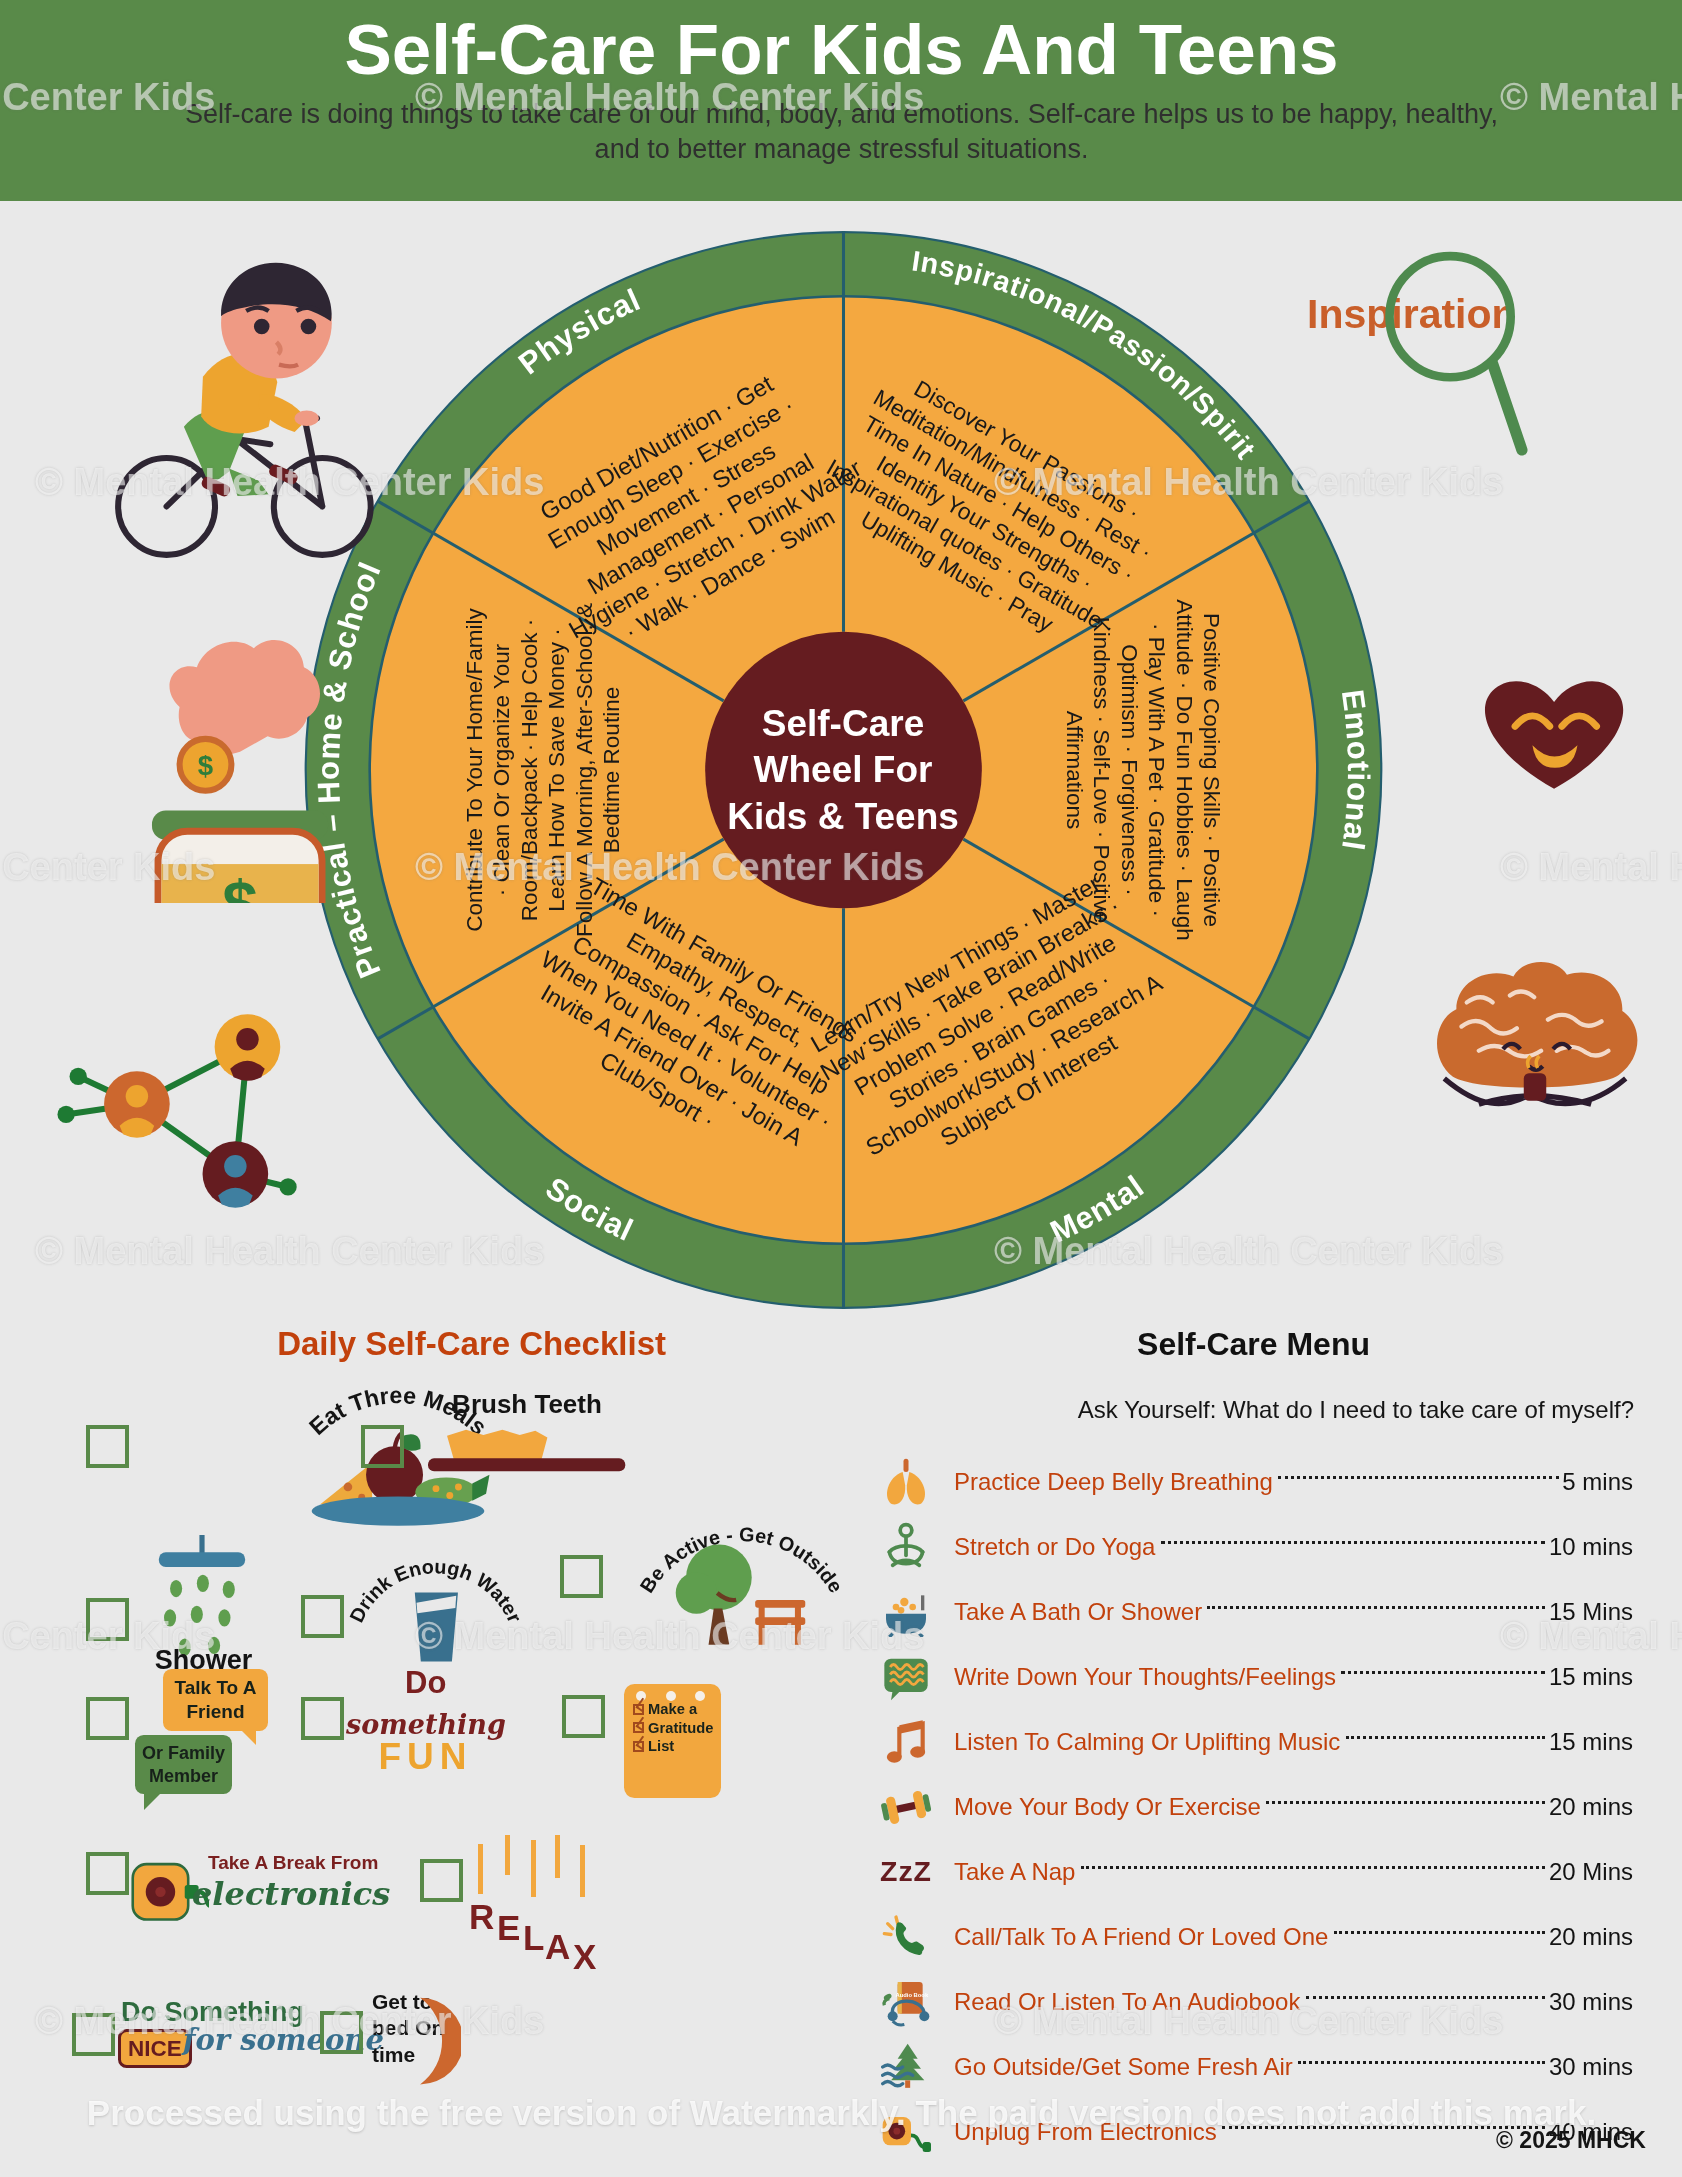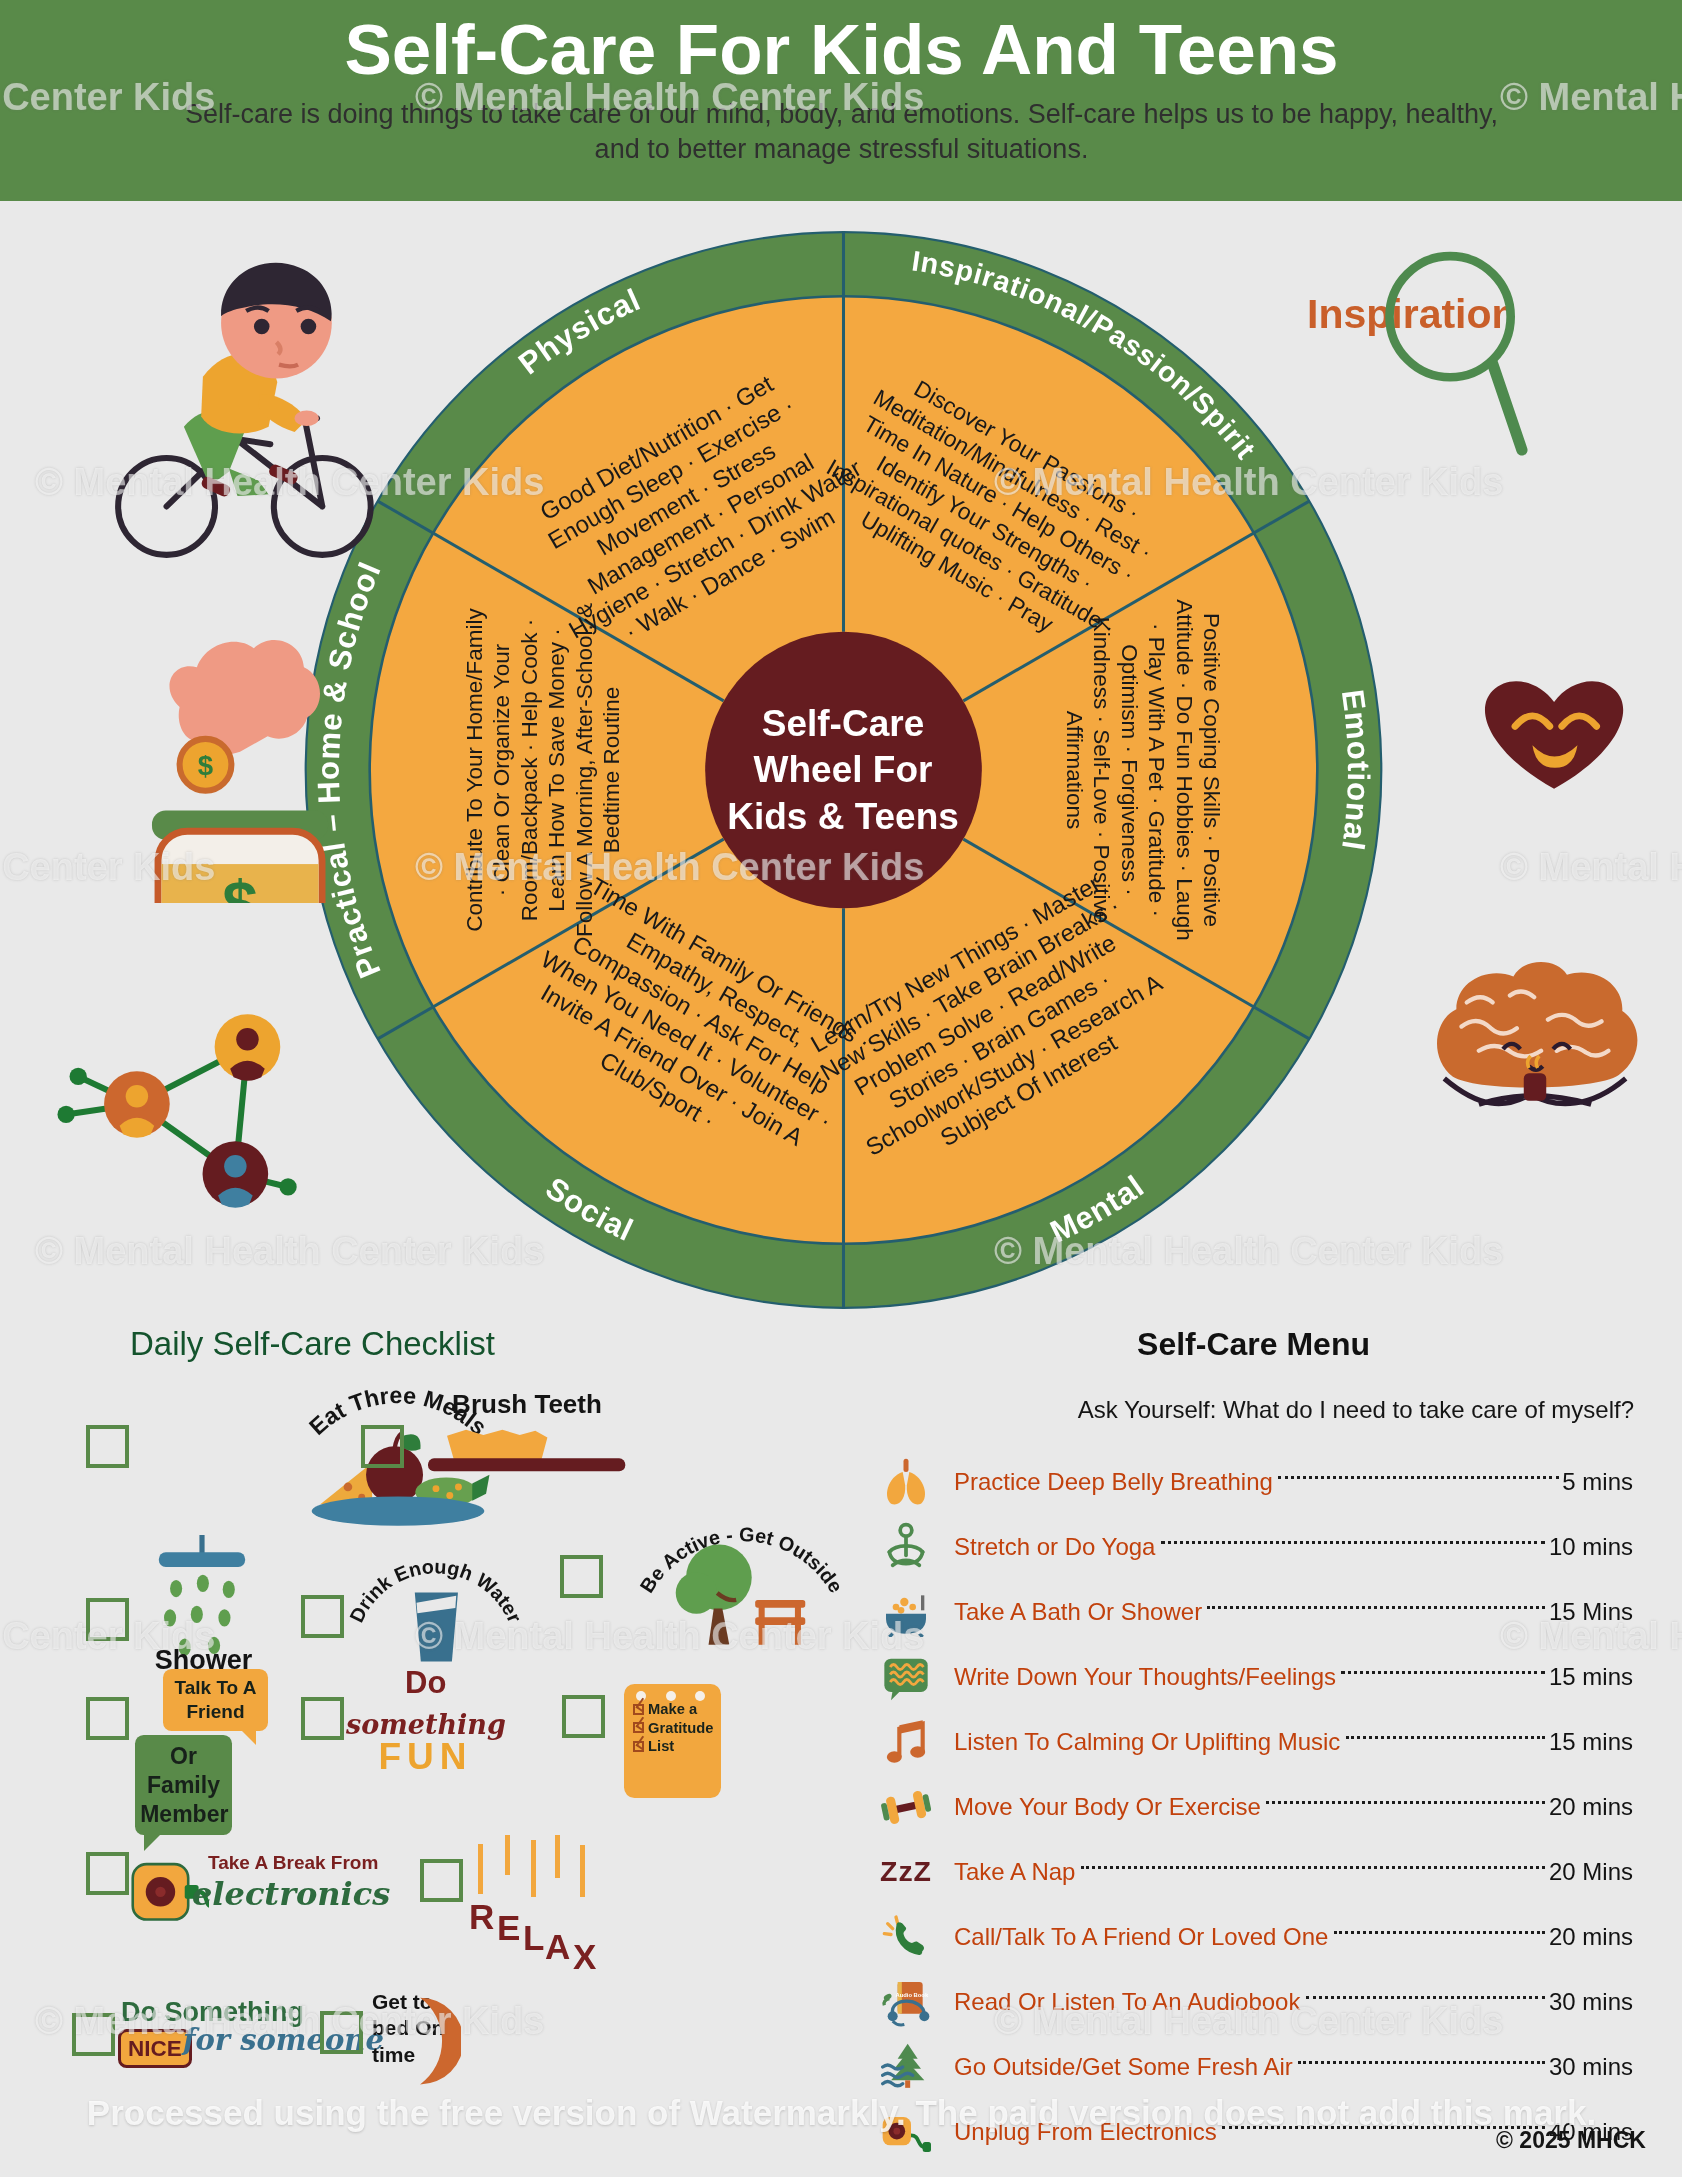--- a/index.html
+++ b/index.html
@@ -32,22 +32,22 @@
   #seg-mental{left:992px;top:1027px;width:346px;font-size:24px;transform:translate(-50%,-50%) rotate(-30deg);}
   #seg-social{left:694px;top:1027px;width:337px;font-size:24px;transform:translate(-50%,-50%) rotate(30deg);}
   #seg-practical{left:543px;top:770px;width:337px;font-size:22.5px;transform:translate(-50%,-50%) rotate(-90deg);}
   #wheel-center-text{position:absolute;left:843px;top:770px;width:242px;transform:translate(-50%,-50%);
     text-align:center;color:#fff;font-size:37px;font-weight:800;line-height:1.25;z-index:6;}
   .ringlabel{fill:#fff;font-weight:700;font-size:36px;letter-spacing:1px;}
   .ringlabel.small{font-size:33px;}
   
   .inspiration-label{position:absolute;left:1307px;top:291px;font-size:41px;font-weight:800;color:#c95f2a;}
   
-  .cl-title{position:absolute;left:130px;top:1325px;width:536px;text-align:left;
-    font-size:33px;font-weight:400;color:#14532d;}
+  .cl-title{position:absolute;left:130px;top:1325px;width:536px;text-align:right;
+    font-size:33px;font-weight:700;color:#c2410c;}
   .cb{position:absolute;width:43px;height:43px;border:4.3px solid var(--green);background:transparent;}
   .curvesvg{position:absolute;}
   .arc-label{fill:#141414;font-weight:600;}
   .plainlabel{position:absolute;text-align:center;font-weight:600;color:#141414;}
   .bubble{position:absolute;border-radius:8.6px;padding:7px 5.2px;text-align:center;
     font-size:19px;font-weight:600;color:#17211a;line-height:1.25;}
   .bubble.orange{background:var(--orange);}
   .bubble.green{background:var(--green);}
   .bubble.orange::after{content:"";position:absolute;right:12px;bottom:-14px;
     border:8.6px solid transparent;border-top-color:var(--orange);border-right-color:var(--orange);}
@@ -317,21 +317,21 @@
       <rect x="182" y="148" width="58" height="9" rx="3"></rect>
       <rect x="186" y="155" width="7" height="25"></rect>
       <rect x="228" y="155" width="7" height="25"></rect>
       <rect x="186" y="134" width="7" height="16"></rect>
       <rect x="228" y="134" width="7" height="16"></rect>
     </g>
   </svg>
 
   <div class="cb" style="left:86px;top:1697px;"></div>
   <div class="bubble orange" style="left:163px;top:1669px;width:105px;">Talk To A Friend</div>
-  <div class="bubble green" style="left:135px;top:1735px;width:97px;font-size:23px;">Or Family Member</div>
+  <div class="bubble green" style="left:135px;top:1735px;width:97px;font-size:18px;">Or Family Member</div>
 
   <div class="cb" style="left:301px;top:1697px;"></div>
   <div class="fun-do">Do</div>
   <div class="fun-script">something</div>
   <div class="fun-word">FUN</div>
 
   <div class="cb" style="left:562px;top:1695px;"></div>
   <div class="notepad">
     <div class="hole" style="left:12px;"></div>
     <div class="hole" style="left:42px;"></div>

